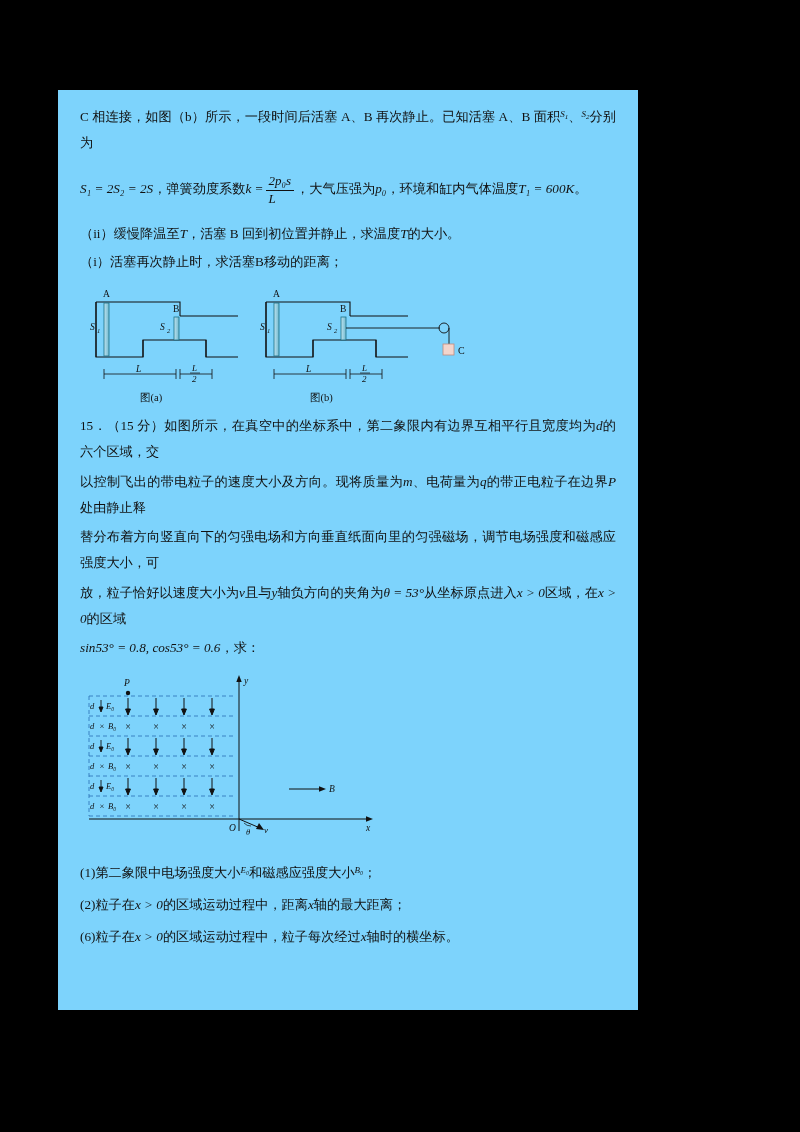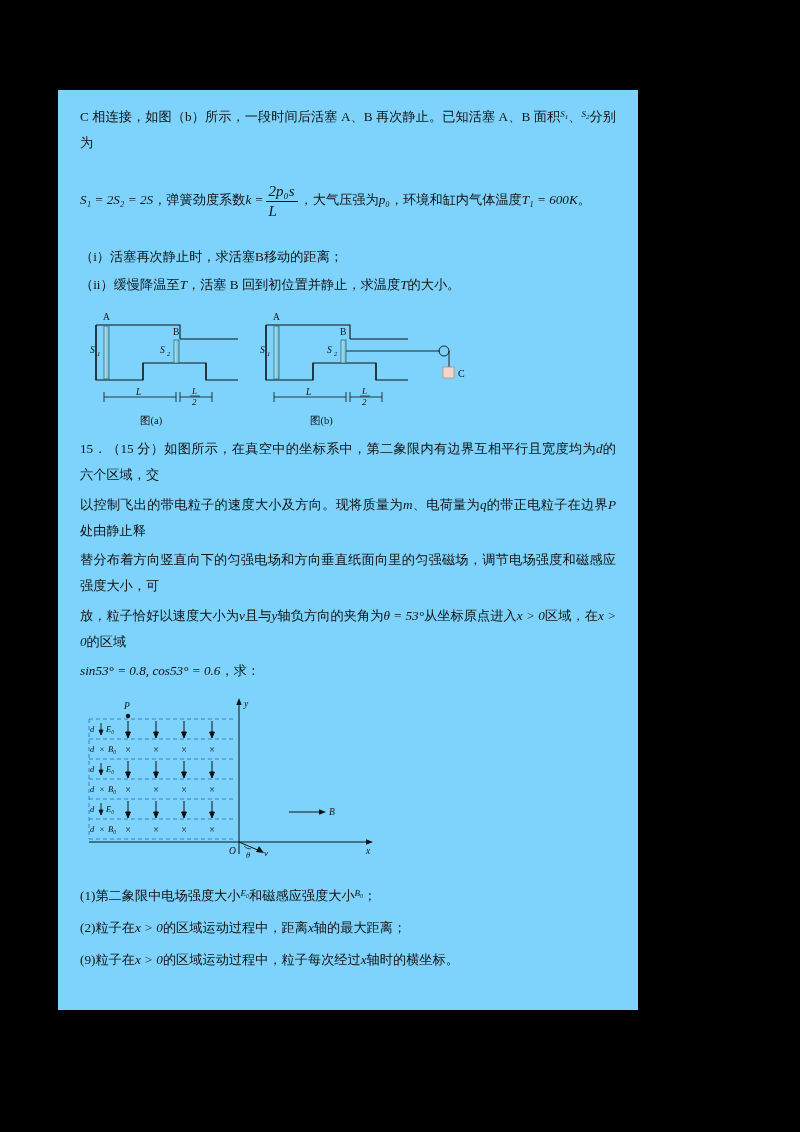--- a/index.html
+++ b/index.html
@@ -37,23 +37,23 @@
   }
   .formula-line {
     margin: 14px 0 10px 0;
     line-height: 2.4;
   }
   .it { font-style: italic; font-family: "Liberation Serif", serif; }
   .frac {
     display: inline-block;
     vertical-align: middle;
     text-align: left;
-    font-size: 15px;
+    font-size: 13px;
     line-height: 1.25;
-    margin: 13px 2px;
+    margin: 4px 2px;
   }
   .frac .num { display: block; padding: 0 3px; }
   .frac .den { display: block; border-top: 1px solid #111; padding: 0 3px; }
   .inl-sup-pair {
     display: inline-block;
     vertical-align: 0.5em;
     font-size: 9px;
     font-style: italic;
   }
 
@@ -84,25 +84,25 @@
 
     <div class="para">
       <span>C 相连接，如图（b）所示，一段时间后活塞 A、B 再次静止。已知活塞 A、B 面积</span><span class="inl-sup-pair">S<span style="font-size:7px;vertical-align:-0.3em;">1</span></span>、<span class="inl-sup-pair">S<span style="font-size:7px;vertical-align:-0.3em;">2</span></span><span>分别为</span>
     </div>
 
     <div class="formula-line">
       <span class="it">S₁ = 2S₂ = 2S</span><span>，弹簧劲度系数</span><span class="it">k =</span><span class="frac"><span class="num it">2p₀s</span><span class="den it">L</span></span><span>，大气压强为</span><span class="it">p₀</span><span>，环境和缸内气体温度</span><span class="it">T₁ = 600K</span>。
     </div>
 
     <div class="indent-para">
+      <span>（ii）缓慢降温至</span><span class="it">T</span><span>，活塞 B 回到初位置并静止，求温度</span><span class="it">T</span><span>的大小。</span>
+    </div>
+
+    <div class="indent-para">
       <span>（i）活塞再次静止时，求活塞B移动的距离；</span>
-    </div>
-
-    <div class="indent-para">
-      <span>（ii）缓慢降温至</span><span class="it">T</span><span>，活塞 B 回到初位置并静止，求温度</span><span class="it">T</span><span>的大小。</span>
     </div>
 
     <div class="fig1">
       <svg width="400" height="125" viewBox="0 0 400 125">
         <defs>
           <linearGradient id="pg" x1="0" y1="0" x2="1" y2="0">
             <stop offset="0%" stop-color="#bfe3ef"></stop>
             <stop offset="100%" stop-color="#6fb9cf"></stop>
           </linearGradient>
         </defs>
@@ -303,18 +303,18 @@
     </div>
 
     <div class="tail-list">
       <div class="para" style="margin-top:14px;">
         <span>(1)第二象限中电场强度大小</span><span class="inl-sup-pair">E₀</span><span>和磁感应强度大小</span><span class="inl-sup-pair">B₀</span><span>；</span>
       </div>
       <div class="para">
         <span>(2)粒子在</span><span class="it">x &gt; 0</span><span>的区域运动过程中，距离</span><span class="it">x</span><span>轴的最大距离；</span>
       </div>
       <div class="para">
-        <span>(9)粒子在</span><span class="it">x &gt; 0</span><span>的区域运动过程中，粒子每次经过</span><span class="it">x</span><span>轴时的横坐标。</span>
+        <span>(6)粒子在</span><span class="it">x &gt; 0</span><span>的区域运动过程中，粒子每次经过</span><span class="it">x</span><span>轴时的横坐标。</span>
       </div>
     </div>
 
   </div>
 </div>
 
 </body></html>

